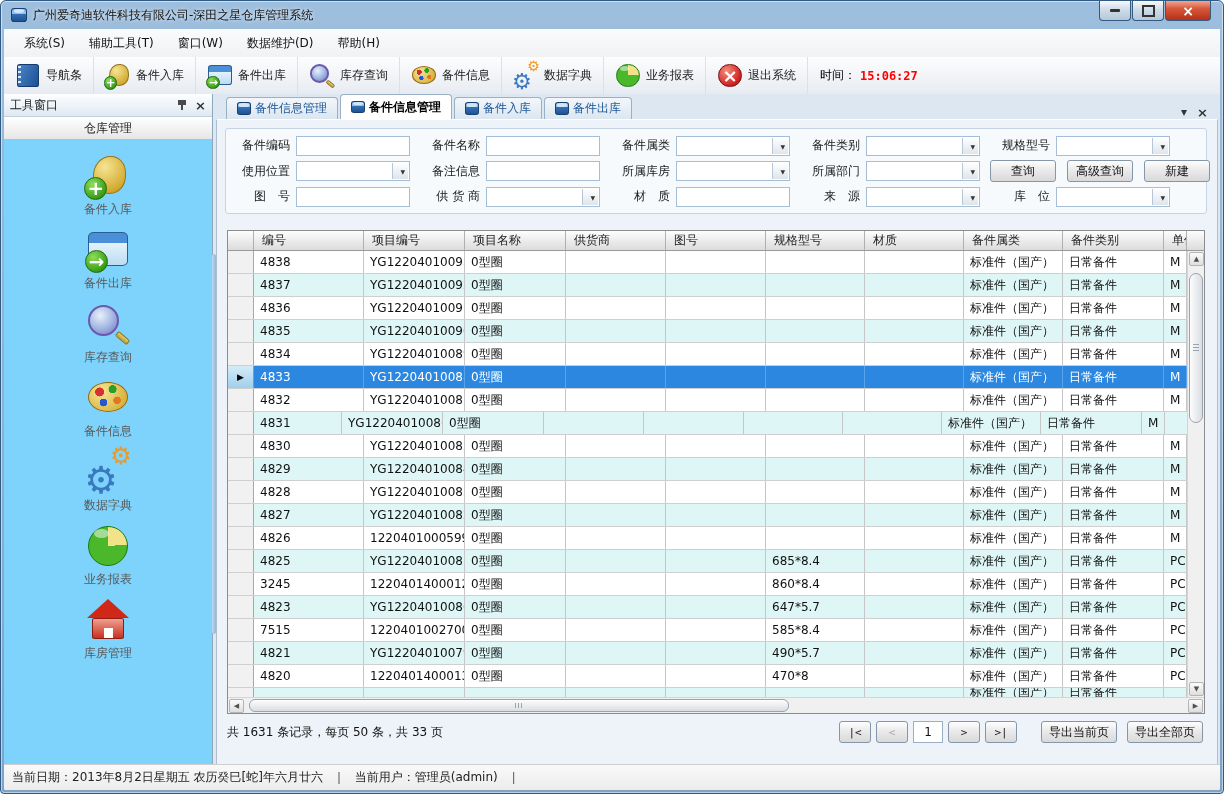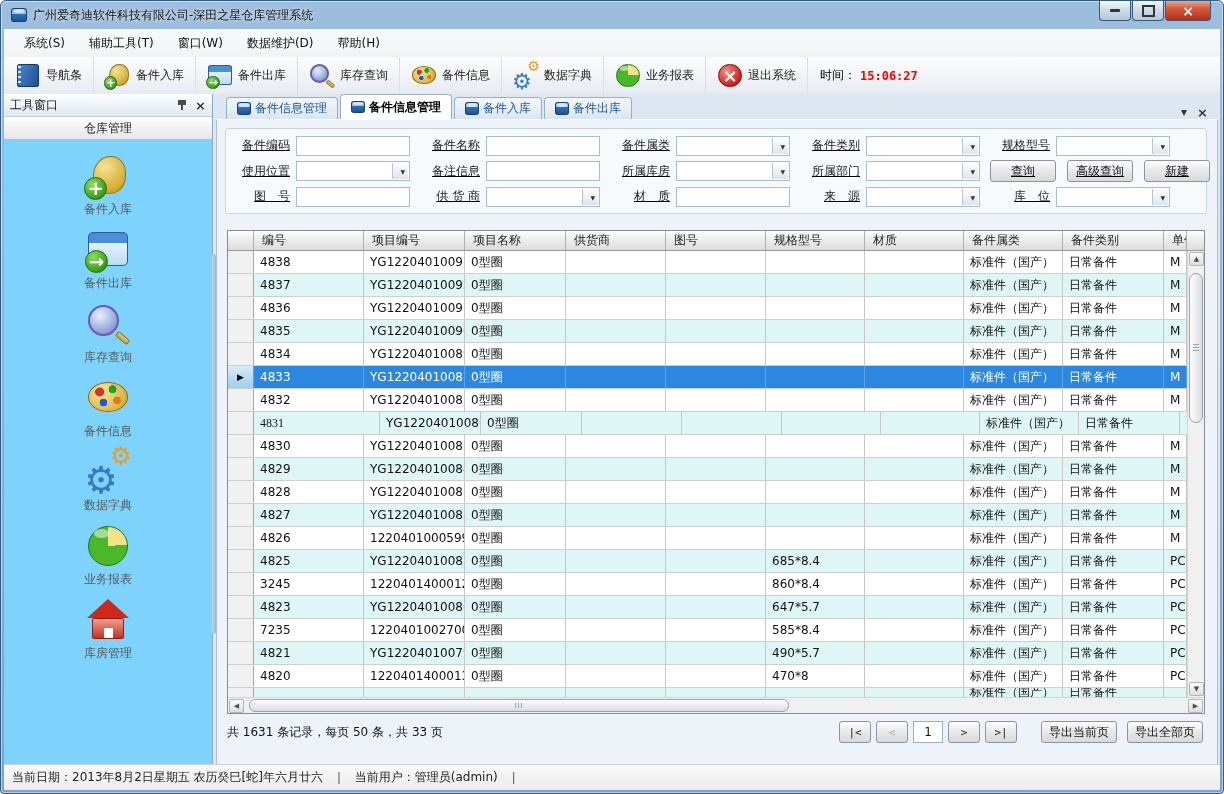--- a/index.html
+++ b/index.html
@@ -40,21 +40,21 @@
   .slabel{margin-top:3px;color:#585858;}
   .splitter{position:absolute;left:208px;top:160px;width:4px;height:380px;background:linear-gradient(90deg,#bcd8ee,#8fb8da);border-radius:2px;}
   
   .content{position:absolute;left:212px;top:0;right:2px;bottom:0;}
   .tabbar{position:absolute;left:0;right:0;top:0;height:25px;display:flex;align-items:flex-end;padding-left:10px;}
   .tab{display:flex;align-items:center;gap:4px;height:21px;padding:0 10px;border:1px solid #9ab0c4;border-bottom:none;border-radius:4px 4px 0 0;background:linear-gradient(#f3f7fb,#dbe6f0);color:#1b5596;margin-right:2px;}
   .tab.active{height:24px;background:#fff;color:#000;font-weight:bold;}
   .tabbar-icons{margin-left:auto;display:flex;align-items:center;gap:10px;padding-right:10px;color:#333;}
   .tabpage{position:absolute;left:0;right:0;top:25px;bottom:0;background:#eef3f9;border:1px solid #aebfd0;border-top:1px solid #fff;box-sizing:border-box;}
   
-  .filter{position:absolute;left:8px;top:8px;right:10px;height:86px;border:1px solid #c4d4e4;border-radius:3px;background:#f6fafd;display:flex;flex-direction:column;justify-content:space-evenly;padding:2px 4px;box-sizing:border-box;text-decoration:underline;}
+  .filter{position:absolute;left:8px;top:8px;right:10px;height:86px;border:1px solid #c4d4e4;border-radius:3px;background:#f6fafd;display:flex;flex-direction:column;justify-content:space-evenly;padding:2px 4px;box-sizing:border-box;}
   .frow{display:flex;align-items:center;height:22px;}
   .field{display:flex;align-items:center;width:190px;flex:none;}
   .flabel{width:60px;text-align:right;margin-right:6px;color:#1a1a1a;white-space:pre;flex:none;}
   .ctl{position:relative;width:114px;height:20px;background:#fff;border:1px solid #a5bdd5;box-sizing:border-box;flex:none;}
   .ctl-select::before{content:"";position:absolute;top:1px;bottom:1px;right:1px;width:15px;background:linear-gradient(#fefefe,#dfe5ec);border-left:1px solid #b6c6d6;}
   .ctl-select::after{content:"▼";position:absolute;right:4px;top:50%;transform:translateY(-50%);font-size:6px;color:#333;}
   .fbuttons{margin-left:auto;display:flex;gap:11px;padding-right:2px;}
   .btn{width:66px;height:22px;border:1px solid #8596a8;border-radius:3px;background:linear-gradient(#fefefe,#eaeaea 45%,#d9d9d9);font-size:12px;color:#111;display:flex;align-items:center;justify-content:center;font-family:inherit;}
   
   .grid{position:absolute;left:10px;top:110px;width:976px;height:482px;border:1px solid #8c8c8c;background:#fff;box-sizing:content-box;}
@@ -466,21 +466,21 @@
                     <div class="cell" style="width: 100px;"></div>
                     <div class="cell" style="width: 100px;"></div>
                     <div class="cell" style="width: 99px;"></div>
                     <div class="cell" style="width: 99px;"></div>
                     <div class="cell" style="width: 99px;">标准件（国产）</div>
                     <div class="cell" style="width: 101px;">日常备件</div>
                     <div class="cell" style="width: 23px;">M</div>
                   </div>
                   <div class="grow alt">
                     <div class="cell rowsel" style="width: 26px;"></div>
-                    <div class="cell" style="width: 126px; font-family: Liberation Serif, serif;">4831</div>
+                    <div class="cell" style="width: 88px;">4831</div>
                     <div class="cell" style="width: 101px;">YG12204010086</div>
                     <div class="cell" style="width: 101px;">0型圈</div>
                     <div class="cell" style="width: 100px;"></div>
                     <div class="cell" style="width: 100px;"></div>
                     <div class="cell" style="width: 99px;"></div>
                     <div class="cell" style="width: 99px;"></div>
                     <div class="cell" style="width: 99px;">标准件（国产）</div>
                     <div class="cell" style="width: 101px;">日常备件</div>
                     <div class="cell" style="width: 23px;">M</div>
                   </div>
@@ -583,21 +583,21 @@
                     <div class="cell" style="width: 100px;"></div>
                     <div class="cell" style="width: 100px;"></div>
                     <div class="cell" style="width: 99px;">647*5.7</div>
                     <div class="cell" style="width: 99px;"></div>
                     <div class="cell" style="width: 99px;">标准件（国产）</div>
                     <div class="cell" style="width: 101px;">日常备件</div>
                     <div class="cell" style="width: 23px;">PC</div>
                   </div>
                   <div class="grow">
                     <div class="cell rowsel" style="width: 26px;"></div>
-                    <div class="cell" style="width: 110px;">7235</div>
+                    <div class="cell" style="width: 110px;">7515</div>
                     <div class="cell" style="width: 101px;">1220401002700</div>
                     <div class="cell" style="width: 101px;">0型圈</div>
                     <div class="cell" style="width: 100px;"></div>
                     <div class="cell" style="width: 100px;"></div>
                     <div class="cell" style="width: 99px;">585*8.4</div>
                     <div class="cell" style="width: 99px;"></div>
                     <div class="cell" style="width: 99px;">标准件（国产）</div>
                     <div class="cell" style="width: 101px;">日常备件</div>
                     <div class="cell" style="width: 23px;">PC</div>
                   </div>

